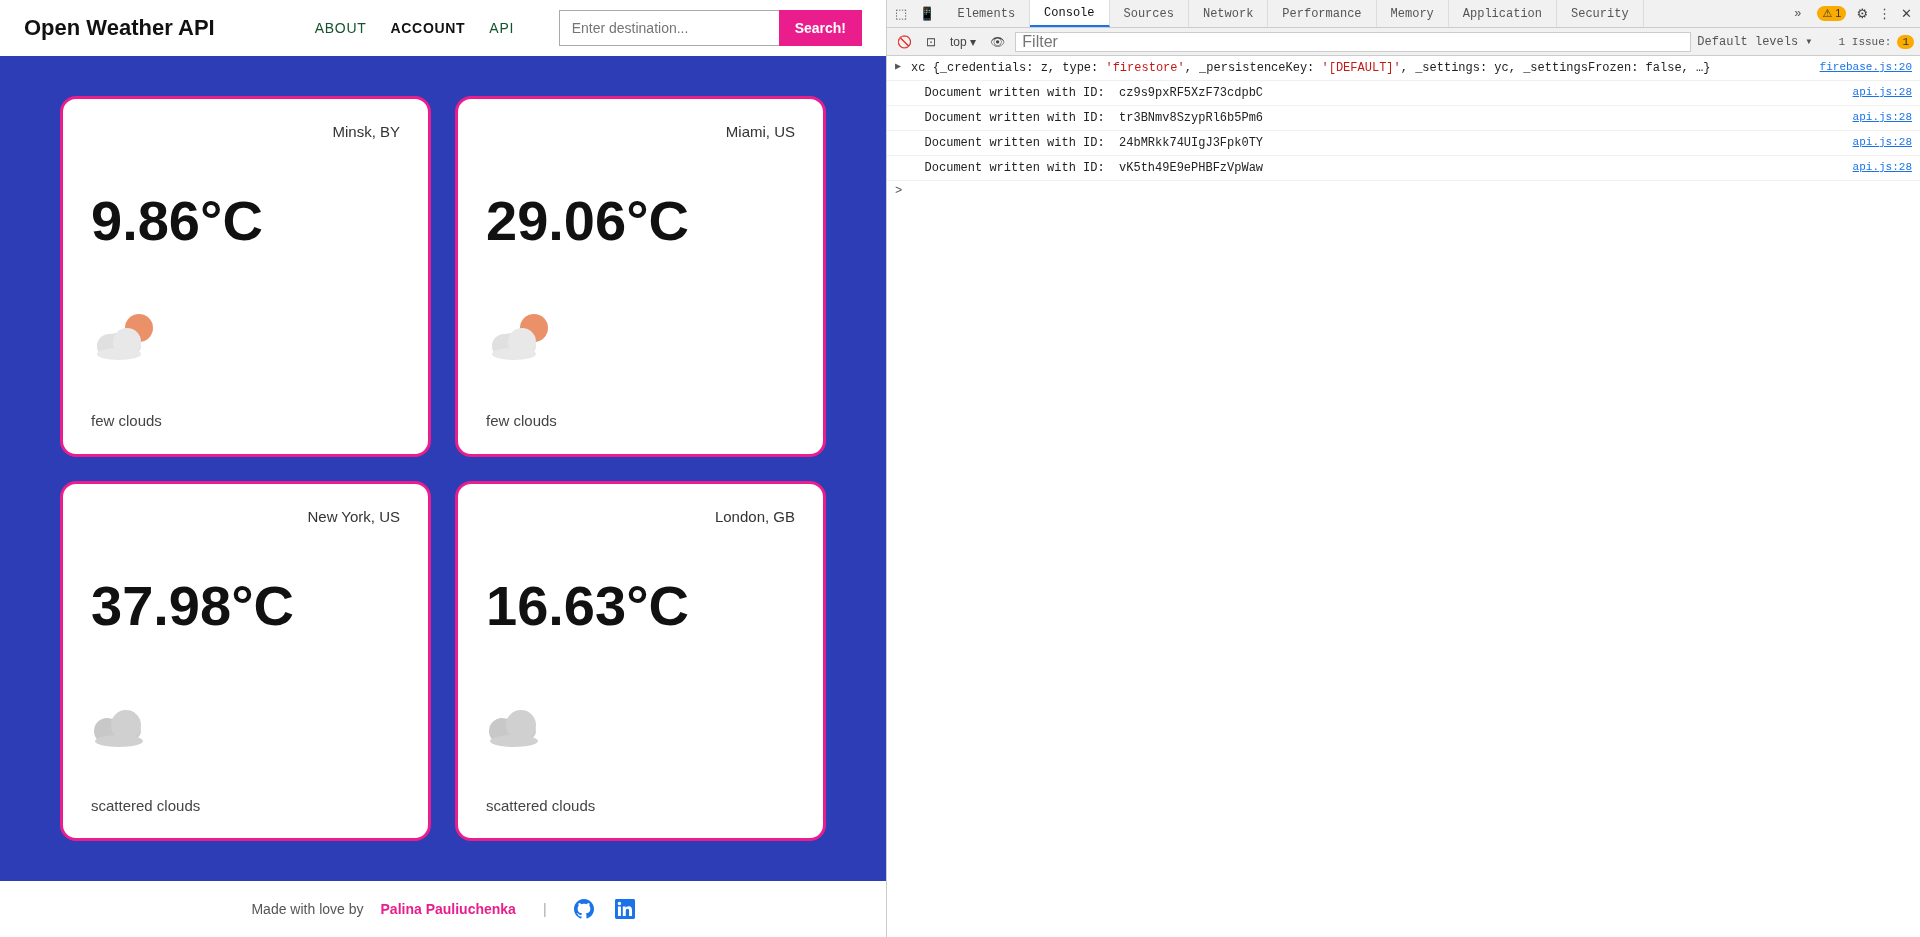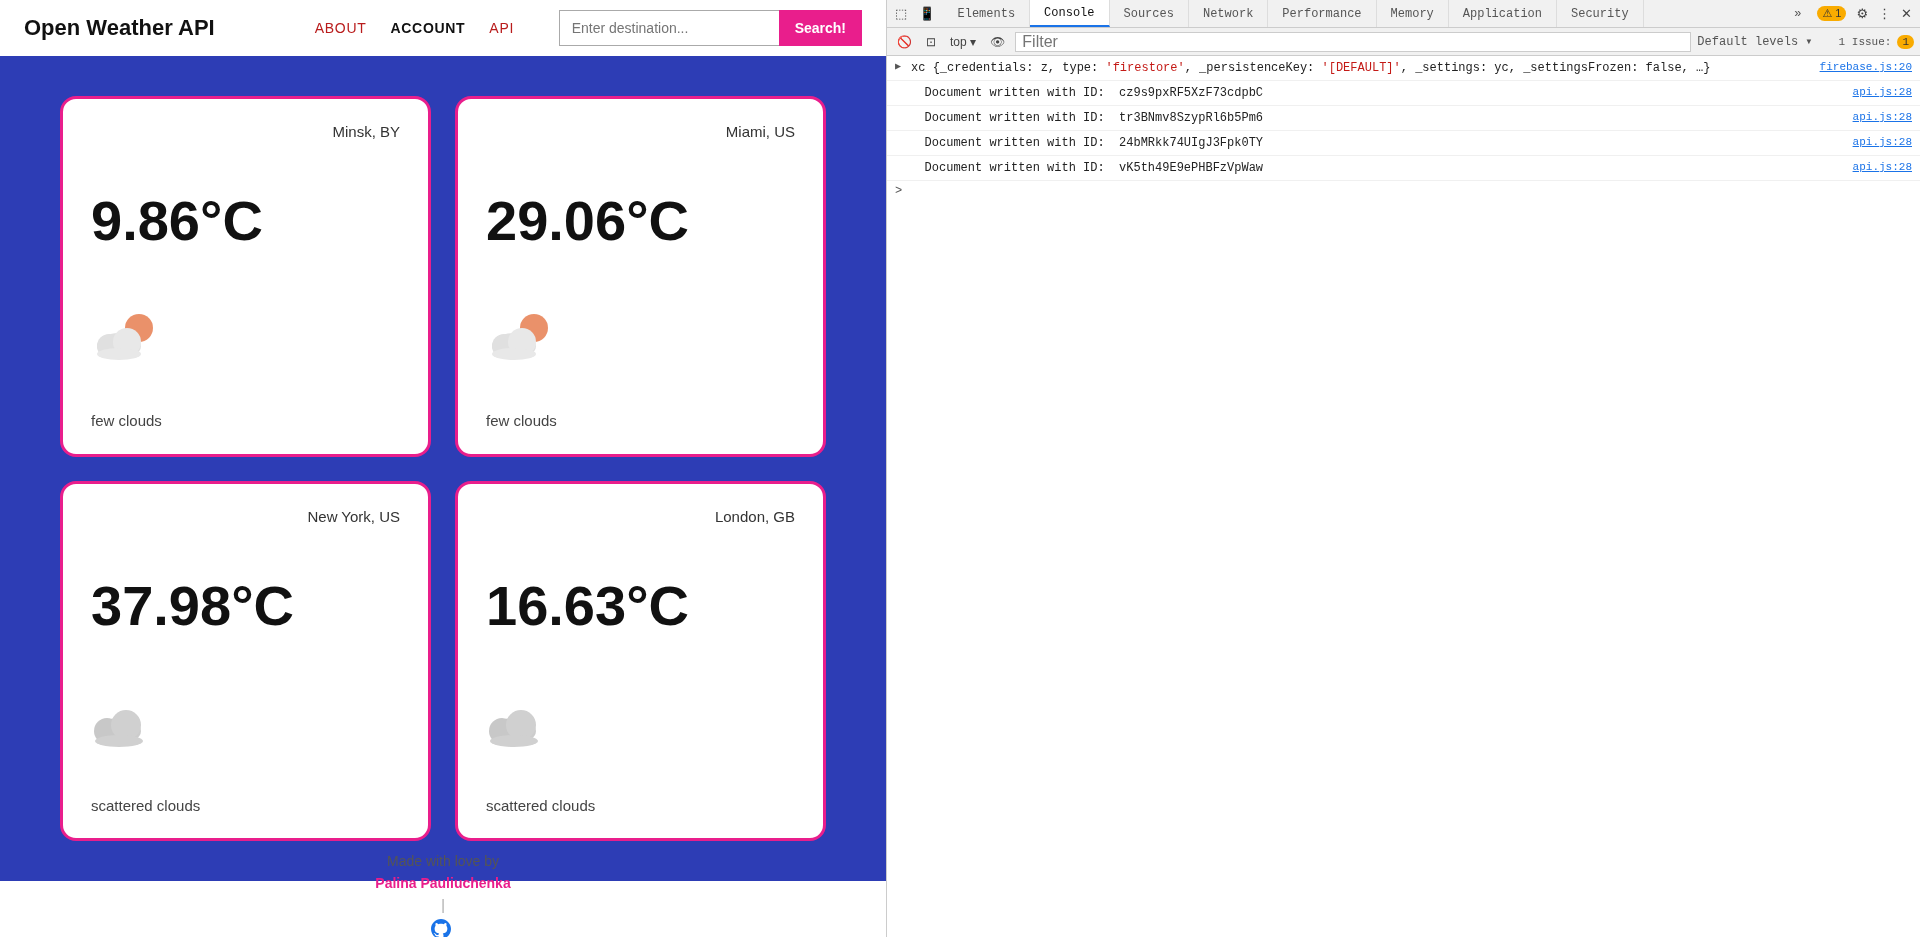--- a/index.html
+++ b/index.html
@@ -29,21 +29,21 @@
       color: #111;
       white-space: nowrap;
     }
     #nav {
       display: flex;
       gap: 24px;
       margin-left: 60px;
     }
     .nav-item {
       font-size: 14px;
-      color: #b91c1c;
+      color: #14532d;
       cursor: pointer;
       letter-spacing: 0.05em;
     }
     .nav-item.active {
       font-weight: bold;
       color: #111;
     }
     #search-area {
       display: flex;
       align-items: center;
@@ -116,22 +116,21 @@
 
     
     #app-footer {
       background: #fff;
       height: 56px;
       display: flex;
       align-items: center;
       justify-content: center;
       font-size: 14px;
       color: #555;
-      gap: 6px;
-      flex-direction: column;
+      gap: 17px;
     }
     #footer-author {
       color: #e91e8c;
       font-weight: bold;
     }
     .footer-sep { color: #aaa; margin: 0 10px; }
     .footer-icon { display: inline-flex; align-items: center; }
 
     
     #devtools-panel {

